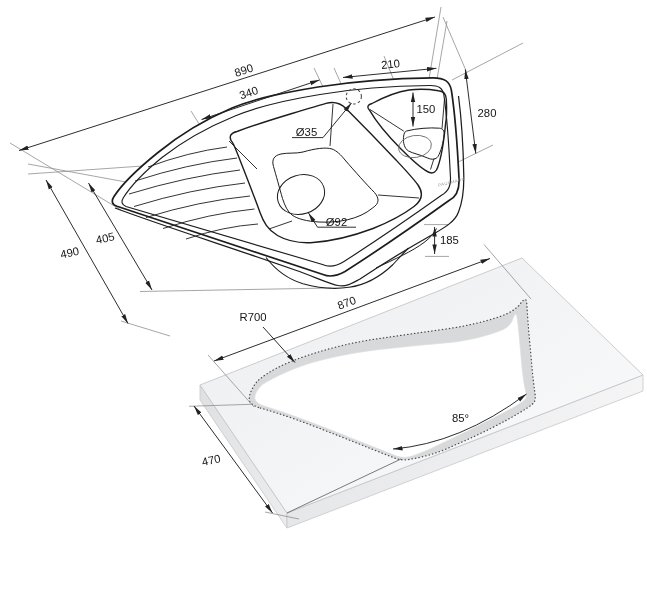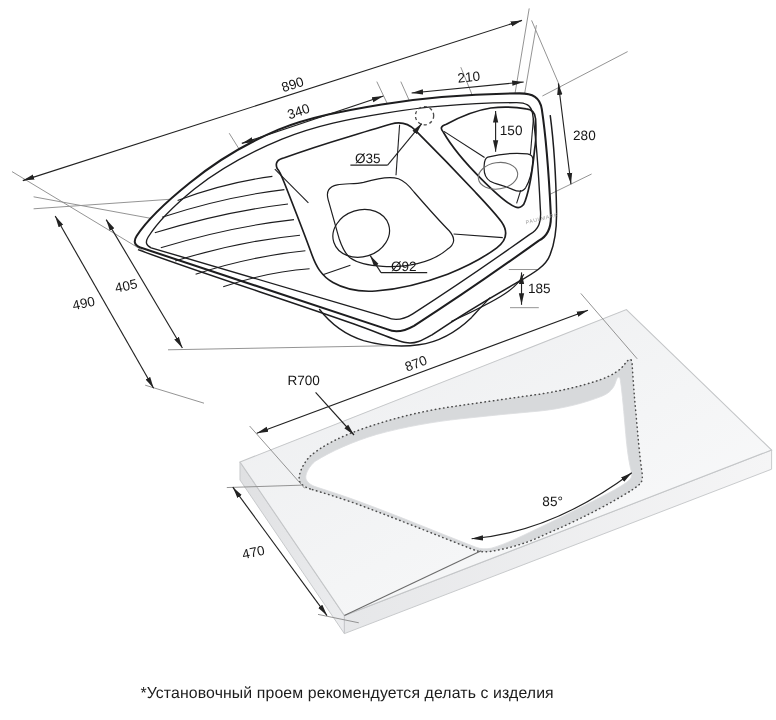--- a/index.html
+++ b/index.html
@@ -277,14 +277,13 @@
     <text class="dim" x="416.5" y="112.8" text-anchor="start">150</text>
     <text class="dim" x="306.5" y="135.5" text-anchor="middle">Ø35</text>
     <text class="dim" x="336.5" y="225.5" text-anchor="middle">Ø92</text>
     <text class="dim" x="348" y="306.5" text-anchor="middle" transform="rotate(-20.5 348 306.5)">870</text>
     <text class="dim" x="253" y="320.5" text-anchor="middle">R700</text>
     <text class="dim" x="212" y="464" text-anchor="middle" transform="rotate(-12 212 464)">470</text>
     <text class="dim" x="460.5" y="421.5" text-anchor="middle">85°</text>
   </g>
 </svg>
 
-<div class="footnote">*Установочный проем рекомендуется делать с изделия</div>
 </div>
 
 </body></html>

